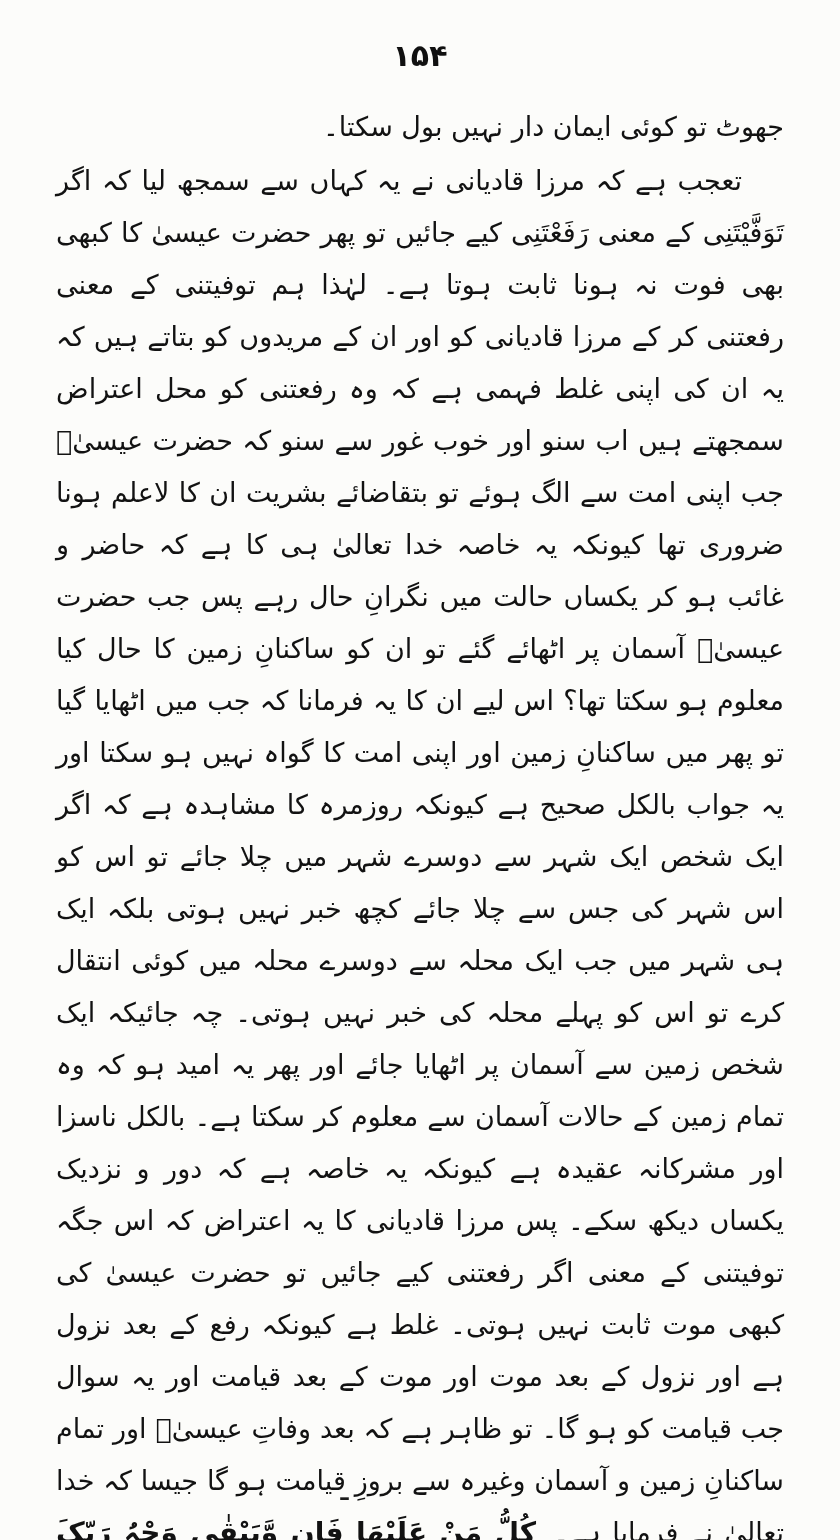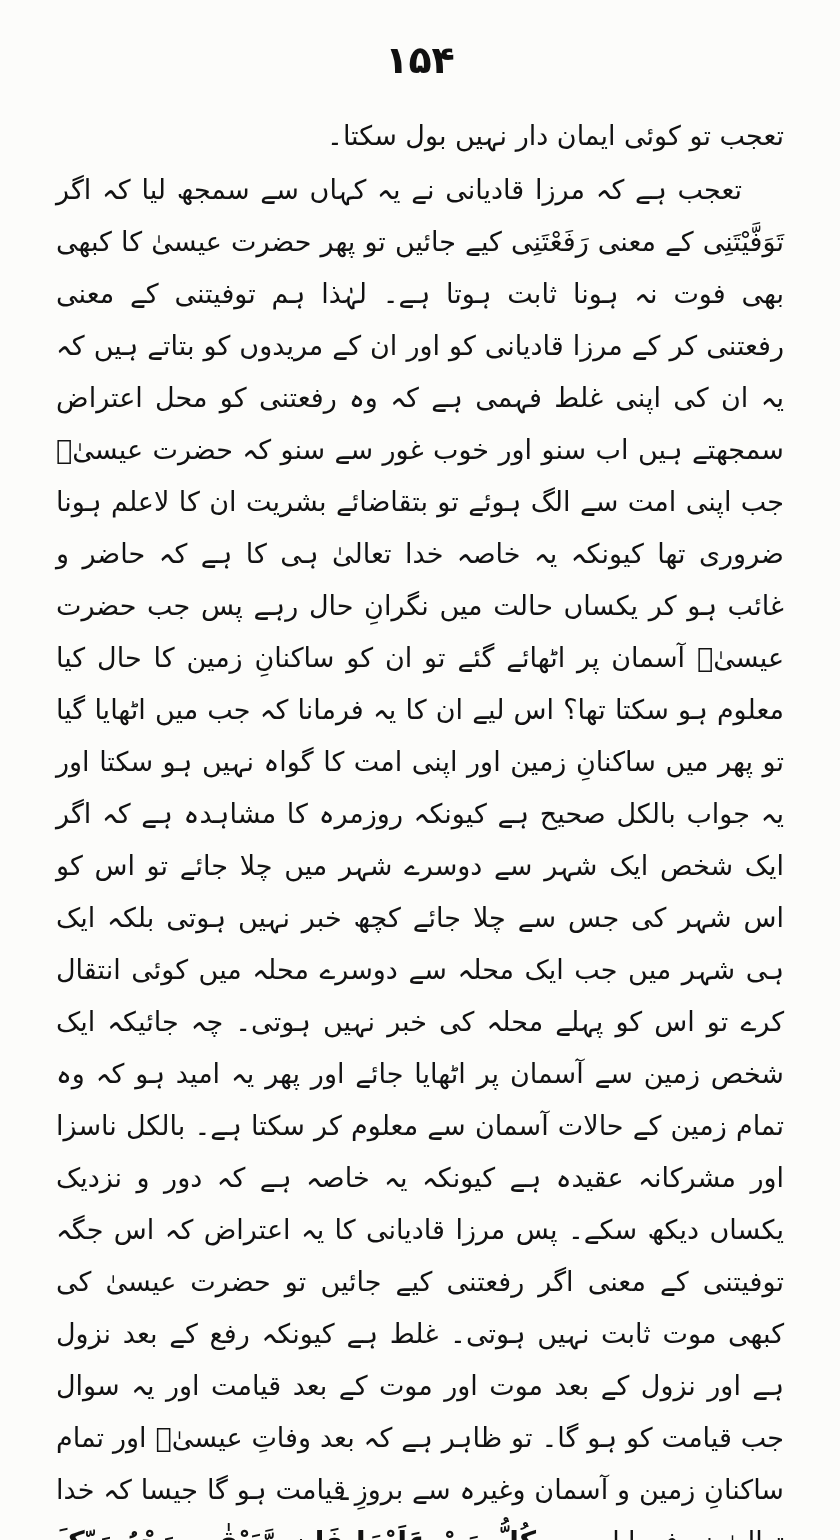--- a/index.html
+++ b/index.html
@@ -19,21 +19,21 @@
     height: 1540px;
     background: #fcfcfa;
     color: #141414;
     overflow: hidden;
     direction: rtl;
   }
 
   .page-number {
     text-align: center;
     padding-top: 38px;
-    font-size: 38px;
+    font-size: 30px;
     font-weight: bold;
     letter-spacing: 2px;
     color: #101010;
   }
 
   .page-body {
     padding: 28px 56px 0 56px;
     font-size: 27px;
     line-height: 52px;
     text-align: justify;
@@ -71,21 +71,21 @@
 </style>
 </head>
 <body>
 
 <div class="page">
 
   <div class="page-number">۱۵۴</div>
 
   <div class="page-body">
 
-    <p class="opening-line">تعجب تو کوئی ایمان دار نہیں بول سکتا۔</p>
+    <p class="opening-line">جھوٹ تو کوئی ایمان دار نہیں بول سکتا۔</p>
 
     <p class="para-indent">
       <span>تعجب ہے کہ مرزا قادیانی نے یہ کہاں سے سمجھ لیا کہ اگر تَوَفَّیْتَنِی کے معنی رَفَعْتَنِی کیے جائیں تو پھر حضرت عیسیٰ کا کبھی بھی فوت نہ ہونا ثابت ہوتا ہے۔ لہٰذا ہم توفیتنی کے معنی رفعتنی کر کے مرزا قادیانی کو اور ان کے مریدوں کو بتاتے ہیں کہ یہ ان کی اپنی غلط فہمی ہے کہ وہ رفعتنی کو محل اعتراض سمجھتے ہیں اب سنو اور خوب غور سے سنو کہ حضرت عیسیٰؑ جب اپنی امت سے الگ ہوئے تو بتقاضائے بشریت ان کا لاعلم ہونا ضروری تھا کیونکہ یہ خاصہ خدا تعالیٰ ہی کا ہے کہ حاضر و غائب ہو کر یکساں حالت میں نگرانِ حال رہے پس جب حضرت عیسیٰؑ آسمان پر اٹھائے گئے تو ان کو ساکنانِ زمین کا حال کیا معلوم ہو سکتا تھا؟ اس لیے ان کا یہ فرمانا کہ جب میں اٹھایا گیا تو پھر میں ساکنانِ زمین اور اپنی امت کا گواہ نہیں ہو سکتا اور یہ جواب بالکل صحیح ہے کیونکہ روزمرہ کا مشاہدہ ہے کہ اگر ایک شخص ایک شہر سے دوسرے شہر میں چلا جائے تو اس کو اس شہر کی جس سے چلا جائے کچھ خبر نہیں ہوتی بلکہ ایک ہی شہر میں جب ایک محلہ سے دوسرے محلہ میں کوئی انتقال کرے تو اس کو پہلے محلہ کی خبر نہیں ہوتی۔ چہ جائیکہ ایک شخص زمین سے آسمان پر اٹھایا جائے اور پھر یہ امید ہو کہ وہ تمام زمین کے حالات آسمان سے معلوم کر سکتا ہے۔ بالکل ناسزا اور مشرکانہ عقیدہ ہے کیونکہ یہ خاصہ ہے کہ دور و نزدیک یکساں دیکھ سکے۔ پس مرزا قادیانی کا یہ اعتراض کہ اس جگہ توفیتنی کے معنی اگر رفعتنی کیے جائیں تو حضرت عیسیٰ کی کبھی موت ثابت نہیں ہوتی۔ غلط ہے کیونکہ رفع کے بعد نزول ہے اور نزول کے بعد موت اور موت کے بعد قیامت اور یہ سوال جب قیامت کو ہو گا۔ تو ظاہر ہے کہ بعد وفاتِ عیسیٰؑ اور تمام ساکنانِ زمین و آسمان وغیرہ سے بروزِ قیامت ہو گا جیسا کہ خدا تعالیٰ نے فرمایا ہے۔</span>
       <span class="quran-verse">کُلُّ مَنْ عَلَیْھَا فَانٍ وَّیَبْقٰی وَجْہُ رَبِّکَ ذُوالْجَلَالِ وَالْاِکْرَامِ۔</span>
       
       
     </p>
 
   </div>
 

